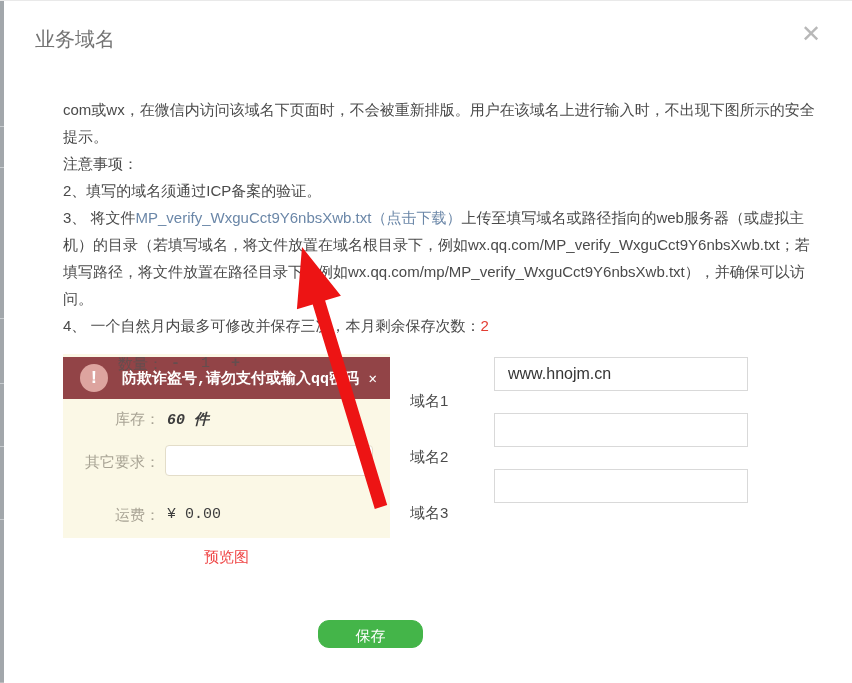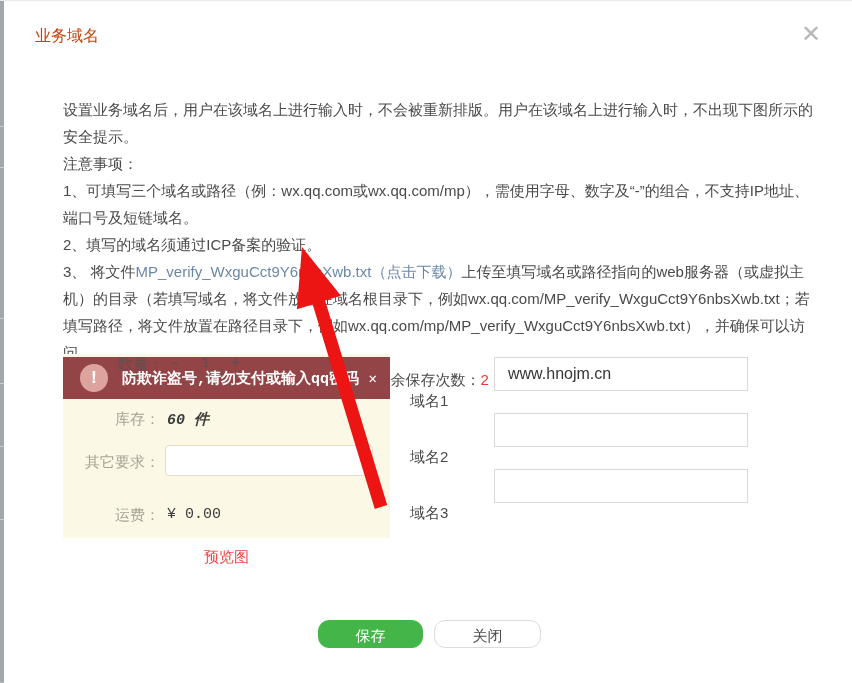--- a/index.html
+++ b/index.html
@@ -8,21 +8,21 @@
   .screen { position:relative; width:852px; height:683px; background:#fff; overflow:hidden;
             border-top:1px solid #e9e9e9; }
 
   
   .edge-left { position:absolute; left:0; top:0; width:4px; height:683px; background:#a2a7ab; z-index:1; }
   .edge-left .seg { position:absolute; left:0; width:4px; height:1px; background:#c9cdd0; }
   .edge-bottom { position:absolute; left:0; bottom:0; width:852px; height:1px; background:#b9bcbe; z-index:1; }
 
   .dialog { position:absolute; left:4px; top:0; width:848px; height:682px; background:#fff; z-index:2; }
 
-  .dlg-title { position:absolute; left:31px; top:25px; font-size:16px; color:#c2410c; }
+  .dlg-title { position:absolute; left:31px; top:25px; font-size:20px; color:#737373; }
   .dlg-close { position:absolute; left:792px; top:18px; width:30px; height:30px; line-height:30px;
                text-align:center; font-size:24px; font-weight:100; color:#b8b8b8; cursor:pointer; }
 
   .desc { position:absolute; left:59px; top:95px; width:752px; font-size:15px; line-height:27px; color:#4a4a4a; }
   .desc .link { color:#6b87a8; cursor:pointer; text-decoration:none; }
   .desc .count-red { color:#e23d33; }
 
   
   .card { position:absolute; left:59px; top:353px; width:327px; height:184px; background:#fbf8e6; z-index:3;font-family:Liberation Mono, monospace; }
   .ghost-row { position:absolute; left:0; top:1px; width:100%; height:18px; z-index:5;
@@ -80,23 +80,22 @@
     <div class="seg" style="top:518px"></div>
   </div>
   <div class="edge-bottom"></div>
 
   <div class="dialog">
 
     <div class="dlg-title">业务域名</div>
     <div class="dlg-close">✕</div>
 
     <div class="desc">
-      <div>设置业务域名后，用户在该域名上进行输入时，不会被重新排版。用户在该域名上进行输入时，不出现下图所示的安全提示。</div>
+      <div>com或wx，在微信内访问该域名下页面时，不会被重新排版。用户在该域名上进行输入时，不出现下图所示的安全提示。</div>
       <div>注意事项：</div>
-      <div>1、可填写三个域名或路径（例：wx.qq.com或wx.qq.com/mp），需使用字母、数字及“-”的组合，不支持IP地址、端口号及短链域名。</div>
       <div>2、填写的域名须通过ICP备案的验证。</div>
       <div><span>3、 将文件</span><span class="link">MP_verify_WxguCct9Y6nbsXwb.txt（点击下载）</span><span>上传至填写域名或路径指向的web服务器（或虚拟主机）的目录（若填写域名，将文件放置在域名根目录下，例如wx.qq.com/MP_verify_WxguCct9Y6nbsXwb.txt；若填写路径，将文件放置在路径目录下，例如wx.qq.com/mp/MP_verify_WxguCct9Y6nbsXwb.txt），并确保可以访问。</span></div>
       <div><span>4、 一个自然月内最多可修改并保存三次，本月剩余保存次数：</span><span class="count-red">2</span></div>
     </div>
 
     <div class="card">
       <div class="ghost-row">
         <span class="g-label">数量：</span>
         <span class="g-minus">-</span>
         <span class="g-val">1</span>
@@ -129,20 +128,19 @@
     <div class="dom-row dom-row2">
       <span class="dom-label">域名2</span>
       <input class="dom-input" type="text" value="" style="">
     </div>
     <div class="dom-row dom-row3">
       <span class="dom-label">域名3</span>
       <input class="dom-input" type="text" value="" style="">
     </div>
 
     <div class="btn btn-save">保存</div>
-    <div class="btn btn-close">关闭</div>
   </div>
 
   <svg class="arrow-svg" viewBox="0 0 852 683" xmlns="http://www.w3.org/2000/svg">
     <polygon points="302,246 340.9,294.8 325.1,299.6 387.2,504.1 374.8,507.9 312.7,303.4 296.9,308.2" fill="#ed1414"></polygon>
   </svg>
 
 </div>
 
 </body></html>

